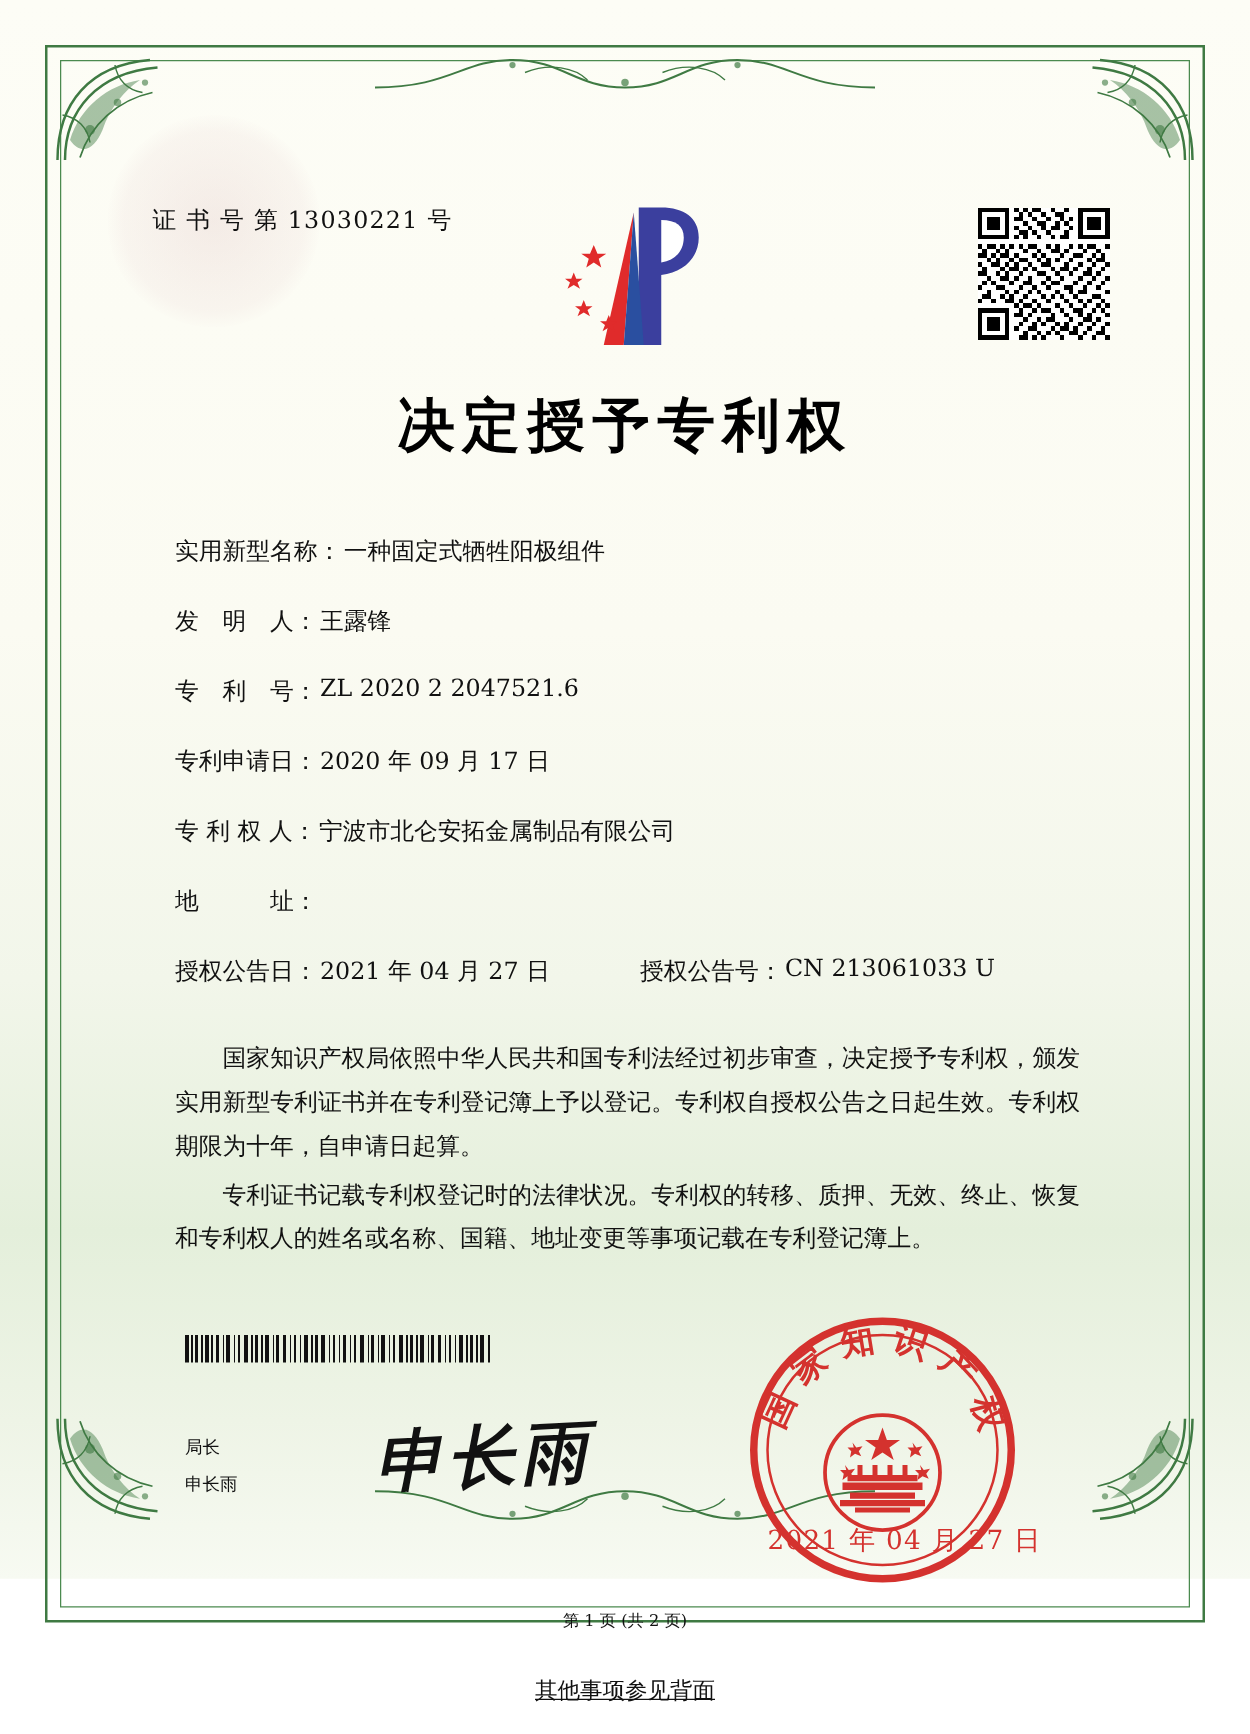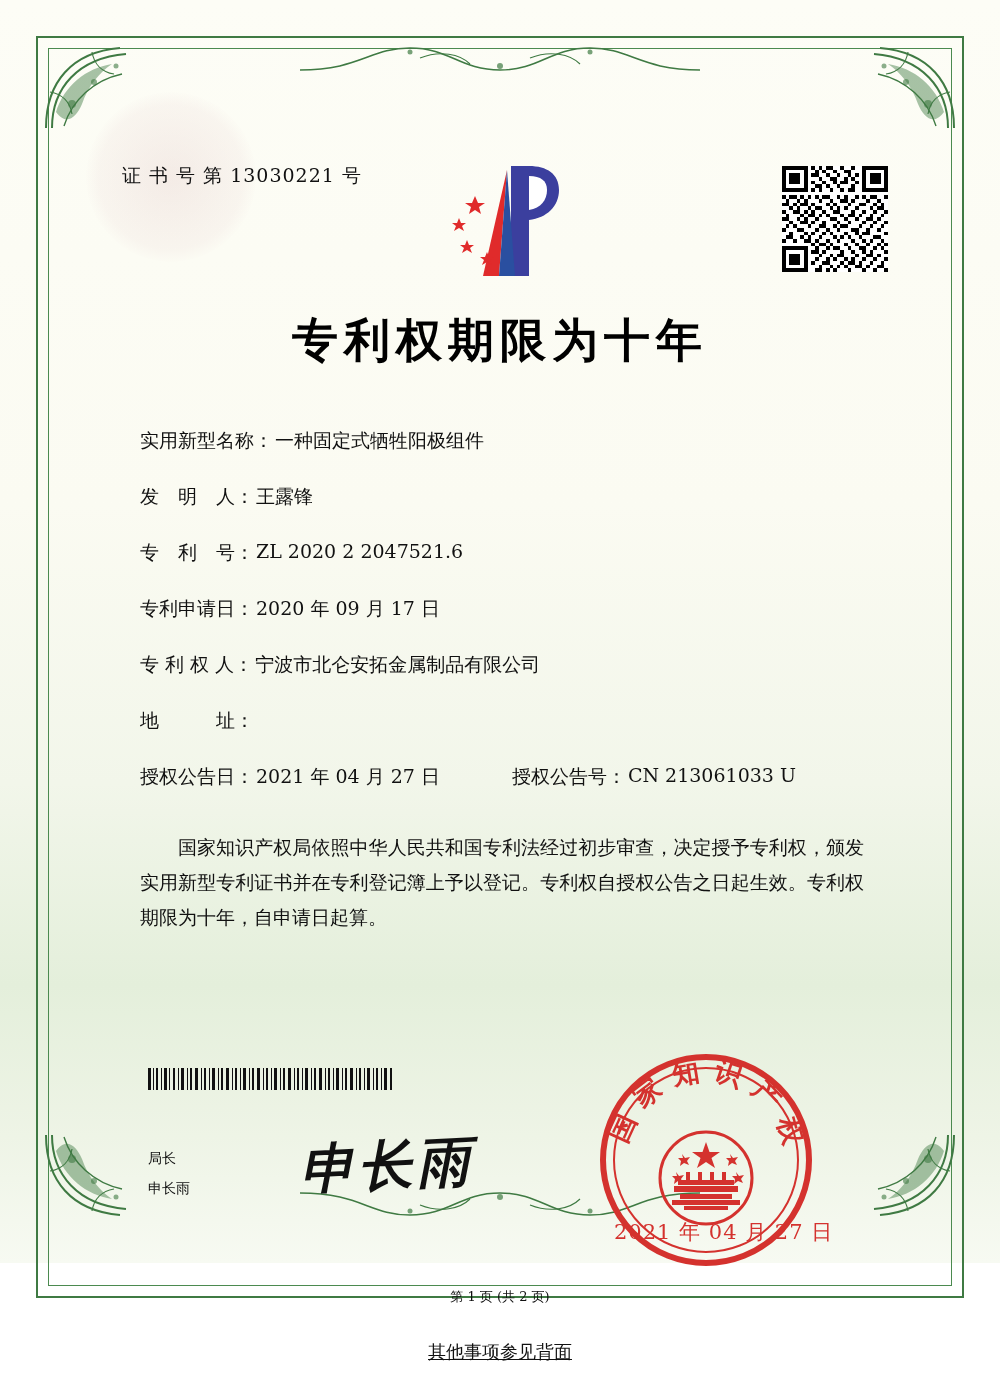--- a/index.html
+++ b/index.html
@@ -525,21 +525,21 @@
       <rect x="9" y="28" width="2" height="1"></rect>
         <rect x="12" y="28" width="1" height="1"></rect>
         <rect x="14" y="28" width="1" height="1"></rect>
         <rect x="18" y="28" width="1" height="1"></rect>
         <rect x="22" y="28" width="1" height="1"></rect>
         <rect x="25" y="28" width="1" height="1"></rect>
         <rect x="28" y="28" width="1" height="1"></rect>
     </g>
   </svg>
 
-  <div class="title">专利权期限为十年</div>
+  <div class="title">决定授予专利权</div>
 
   <div class="fields">
 
     <div class="field-row">
       <span class="field-label">实用新型名称：</span>
       <span class="field-value">一种固定式牺牲阳极组件</span>
     </div>
 
     <div class="field-row">
       <span class="field-label">发　明　人：</span>
@@ -570,20 +570,21 @@
       <span class="field-value">2021 年 04 月 27 日</span>
       <span class="field-gap"></span>
       <span class="field-label">授权公告号：</span>
       <span class="field-value">CN 213061033 U</span>
     </div>
 
   </div>
 
   <div class="paras">
     <div class="para">国家知识产权局依照中华人民共和国专利法经过初步审查，决定授予专利权，颁发实用新型专利证书并在专利登记簿上予以登记。专利权自授权公告之日起生效。专利权期限为十年，自申请日起算。</div>
+    <div class="para">专利证书记载专利权登记时的法律状况。专利权的转移、质押、无效、终止、恢复和专利权人的姓名或名称、国籍、地址变更等事项记载在专利登记簿上。</div>
   </div>
 
   <svg class="barcode" viewBox="0 0 246 22" shape-rendering="crispEdges">
     <g fill="#111">
       <rect x="0" y="0" width="3" height="22"></rect>
         <rect x="5" y="0" width="1" height="22"></rect>
         <rect x="8" y="0" width="2" height="22"></rect>
       <rect x="13" y="0" width="1" height="22"></rect>
         <rect x="16" y="0" width="3" height="22"></rect>
         <rect x="21" y="0" width="1" height="22"></rect>

